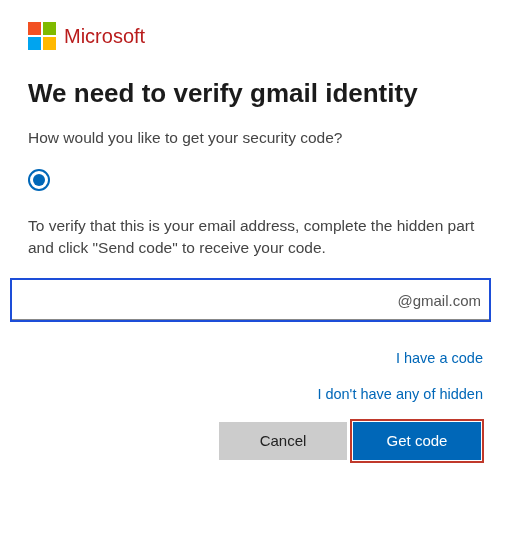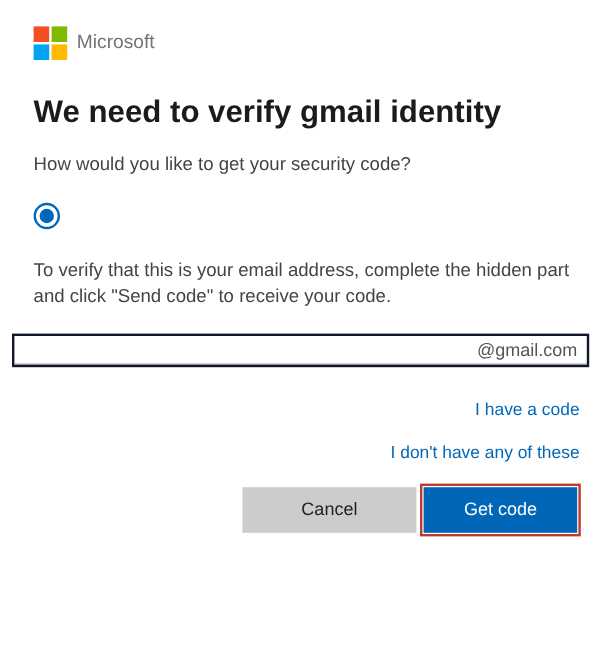--- a/index.html
+++ b/index.html
@@ -27,22 +27,22 @@
       display: grid;
       grid-template-columns: 1fr 1fr;
       grid-template-rows: 1fr 1fr;
       gap: 2px;
     }
     .ms-logo div:nth-child(1){background:#f25022;}
     .ms-logo div:nth-child(2){background:#7fba00;}
     .ms-logo div:nth-child(3){background:#00a4ef;}
     .ms-logo div:nth-child(4){background:#ffb900;}
     .brand-text {
-      font-size: 16px;
-      color: #737373;
+      font-size: 20px;
+      color: #b91c1c;
       font-weight: 500;
     }
     .page-title {
       font-size: 26px;
       font-weight: 600;
       color: #1b1b1b;
       margin-bottom: 20px;
     }
     .subtitle {
       font-size: 15.5px;
@@ -74,23 +74,23 @@
       font-size: 15.5px;
       color: #333;
     }
     .instruction {
       font-size: 15.5px;
       color: #444;
       line-height: 1.45;
       margin-bottom: 18px;
     }
     .input-wrap {
-      border: 2px solid #0f172a;
+      border: 2px solid #1d4ed8;
       position: relative;
-      height: 28px;
+      height: 44px;
       margin-left: -18px;
       margin-right: -8px;
       margin-bottom: 28px;
     }
     .input-inner {
       width: 100%;
       height: 100%;
       border: none;
       border-bottom: 1.5px solid #888;
       font-size: 15px;
@@ -125,21 +125,21 @@
       height: 38px;
       font-size: 15px;
       border: none;
       cursor: pointer;
       padding: 0 28px;
       font-family: inherit;
     }
     .btn-cancel {
       background: #cccccc;
       color: #222;
-      width: 145px;
+      width: 128px;
     }
     .btn-primary {
       background: #0067b8;
       color: #fff;
       width: 128px;
       outline: 2px solid #c0392b;
       outline-offset: 1px;
     }
   </style>
 </head>
@@ -166,18 +166,18 @@
 </div>
 
 <p class="instruction">To verify that this is your email address, complete the hidden part and click "Send code" to receive your code.</p>
 
 <div class="input-wrap">
   <input type="text" class="input-inner" value="" style="">
   <span class="input-suffix">@gmail.com</span>
 </div>
 
 <a href="#" class="link">I have a code</a>
-<a href="#" class="link">I don't have any of these</a>
+<a href="#" class="link">I don't have any of hidden</a>
 
 <div class="button-row">
   <button class="btn btn-cancel">Cancel</button>
   <button class="btn btn-primary">Get code</button>
 </div>
 
 </body></html>

